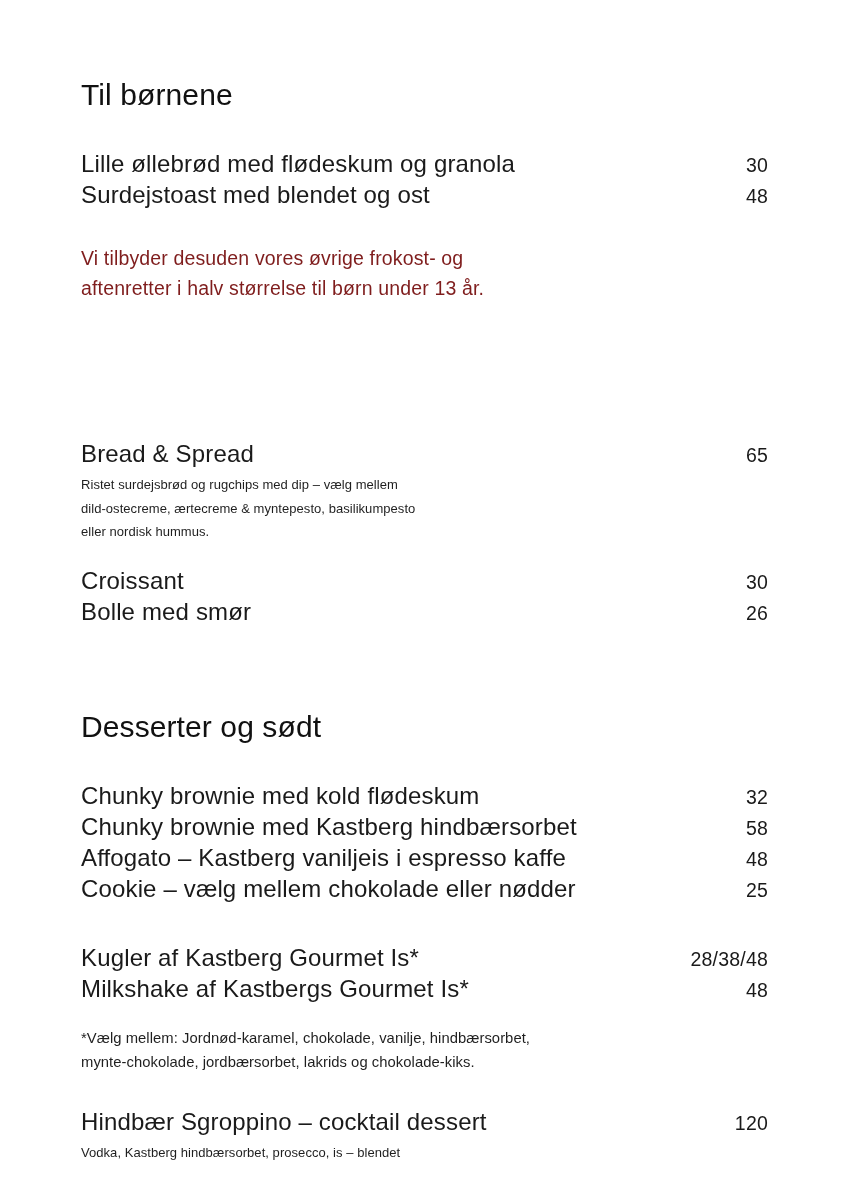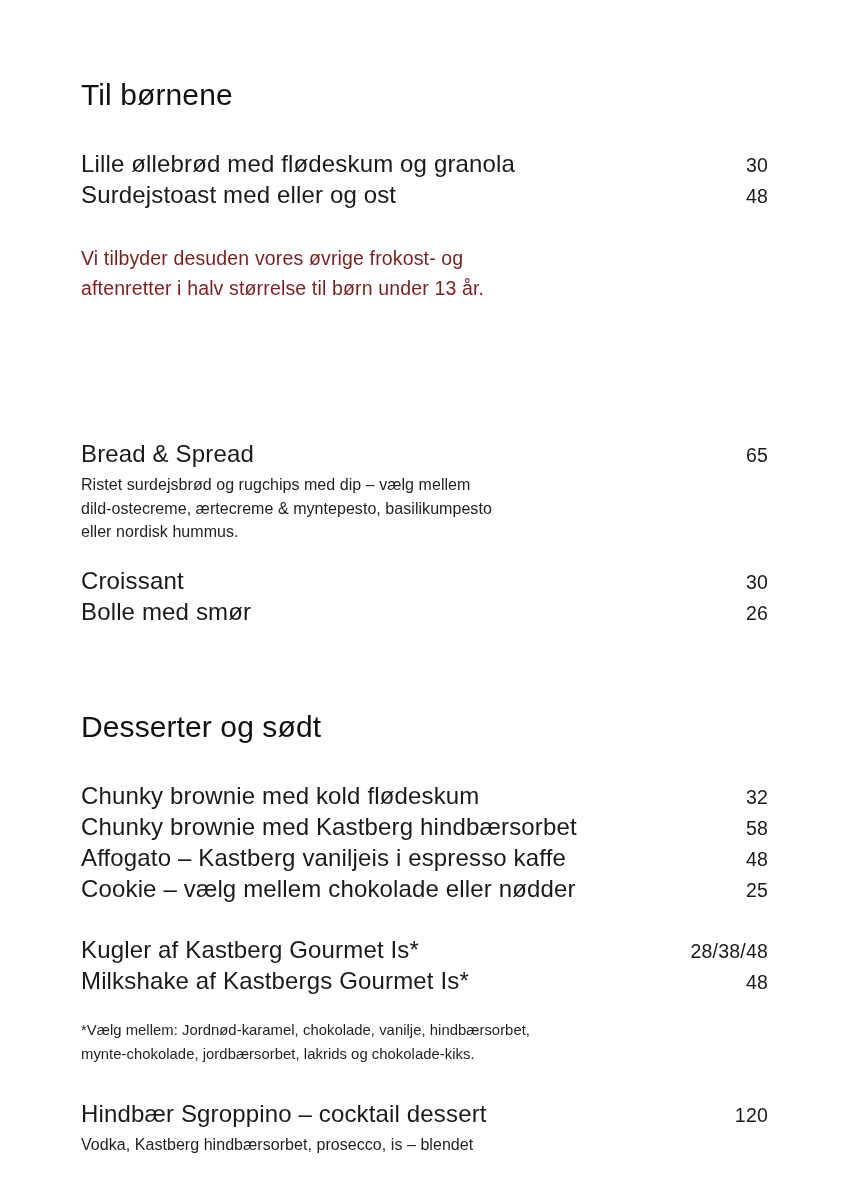--- a/index.html
+++ b/index.html
@@ -66,21 +66,21 @@
     font-weight: 400;
     letter-spacing: 0.2px;
     color: #1a1a1a;
     text-align: right;
     white-space: nowrap;
     flex: 0 0 auto;
     padding-left: 24px;
   }
 
   .item-desc {
-    font-size: 16px;
+    font-size: 13px;
     font-weight: 400;
     line-height: 23.5px;
     letter-spacing: 0.05px;
     color: #1f1f1f;
     max-width: 575px;
     margin-top: 3px;
     white-space: pre-line;
   }
 
   
@@ -96,42 +96,42 @@
     font-size: 14.8px;
     line-height: 23.5px;
     letter-spacing: 0.05px;
     color: #1f1f1f;
     white-space: pre-line;
     max-width: 600px;
   }
 
   
   .gap-note     { margin-top: 32px; }
-  .gap-group    { margin-top: 30px; }
+  .gap-group    { margin-top: 38px; }
   .gap-footnote { margin-top: 22px; }
   .gap-cocktail { margin-top: 33px; }
   .gap-after-desc { margin-top: 22px; }
 </style>
 </head>
 <body>
 
 <div class="menu-page" style="background: rgb(255, 255, 255);">
 
   <section class="section section--kids">
     <h2 class="section-heading">Til børnene</h2>
 
     <div class="items">
 
       <div class="item">
         <span class="item-name">Lille øllebrød med flødeskum og granola</span>
         <span class="item-price">30</span>
       </div>
 
       <div class="item">
-        <span class="item-name">Surdejstoast med eller og ost</span>
+        <span class="item-name">Surdejstoast med blendet og ost</span>
         <span class="item-price">48</span>
       </div>
 
       <p class="note gap-note">Vi tilbyder desuden vores øvrige frokost- og
 aftenretter i halv størrelse til børn under 13 år.</p>
     </div>
   </section>
 
   <section class="section section--bread">
 

